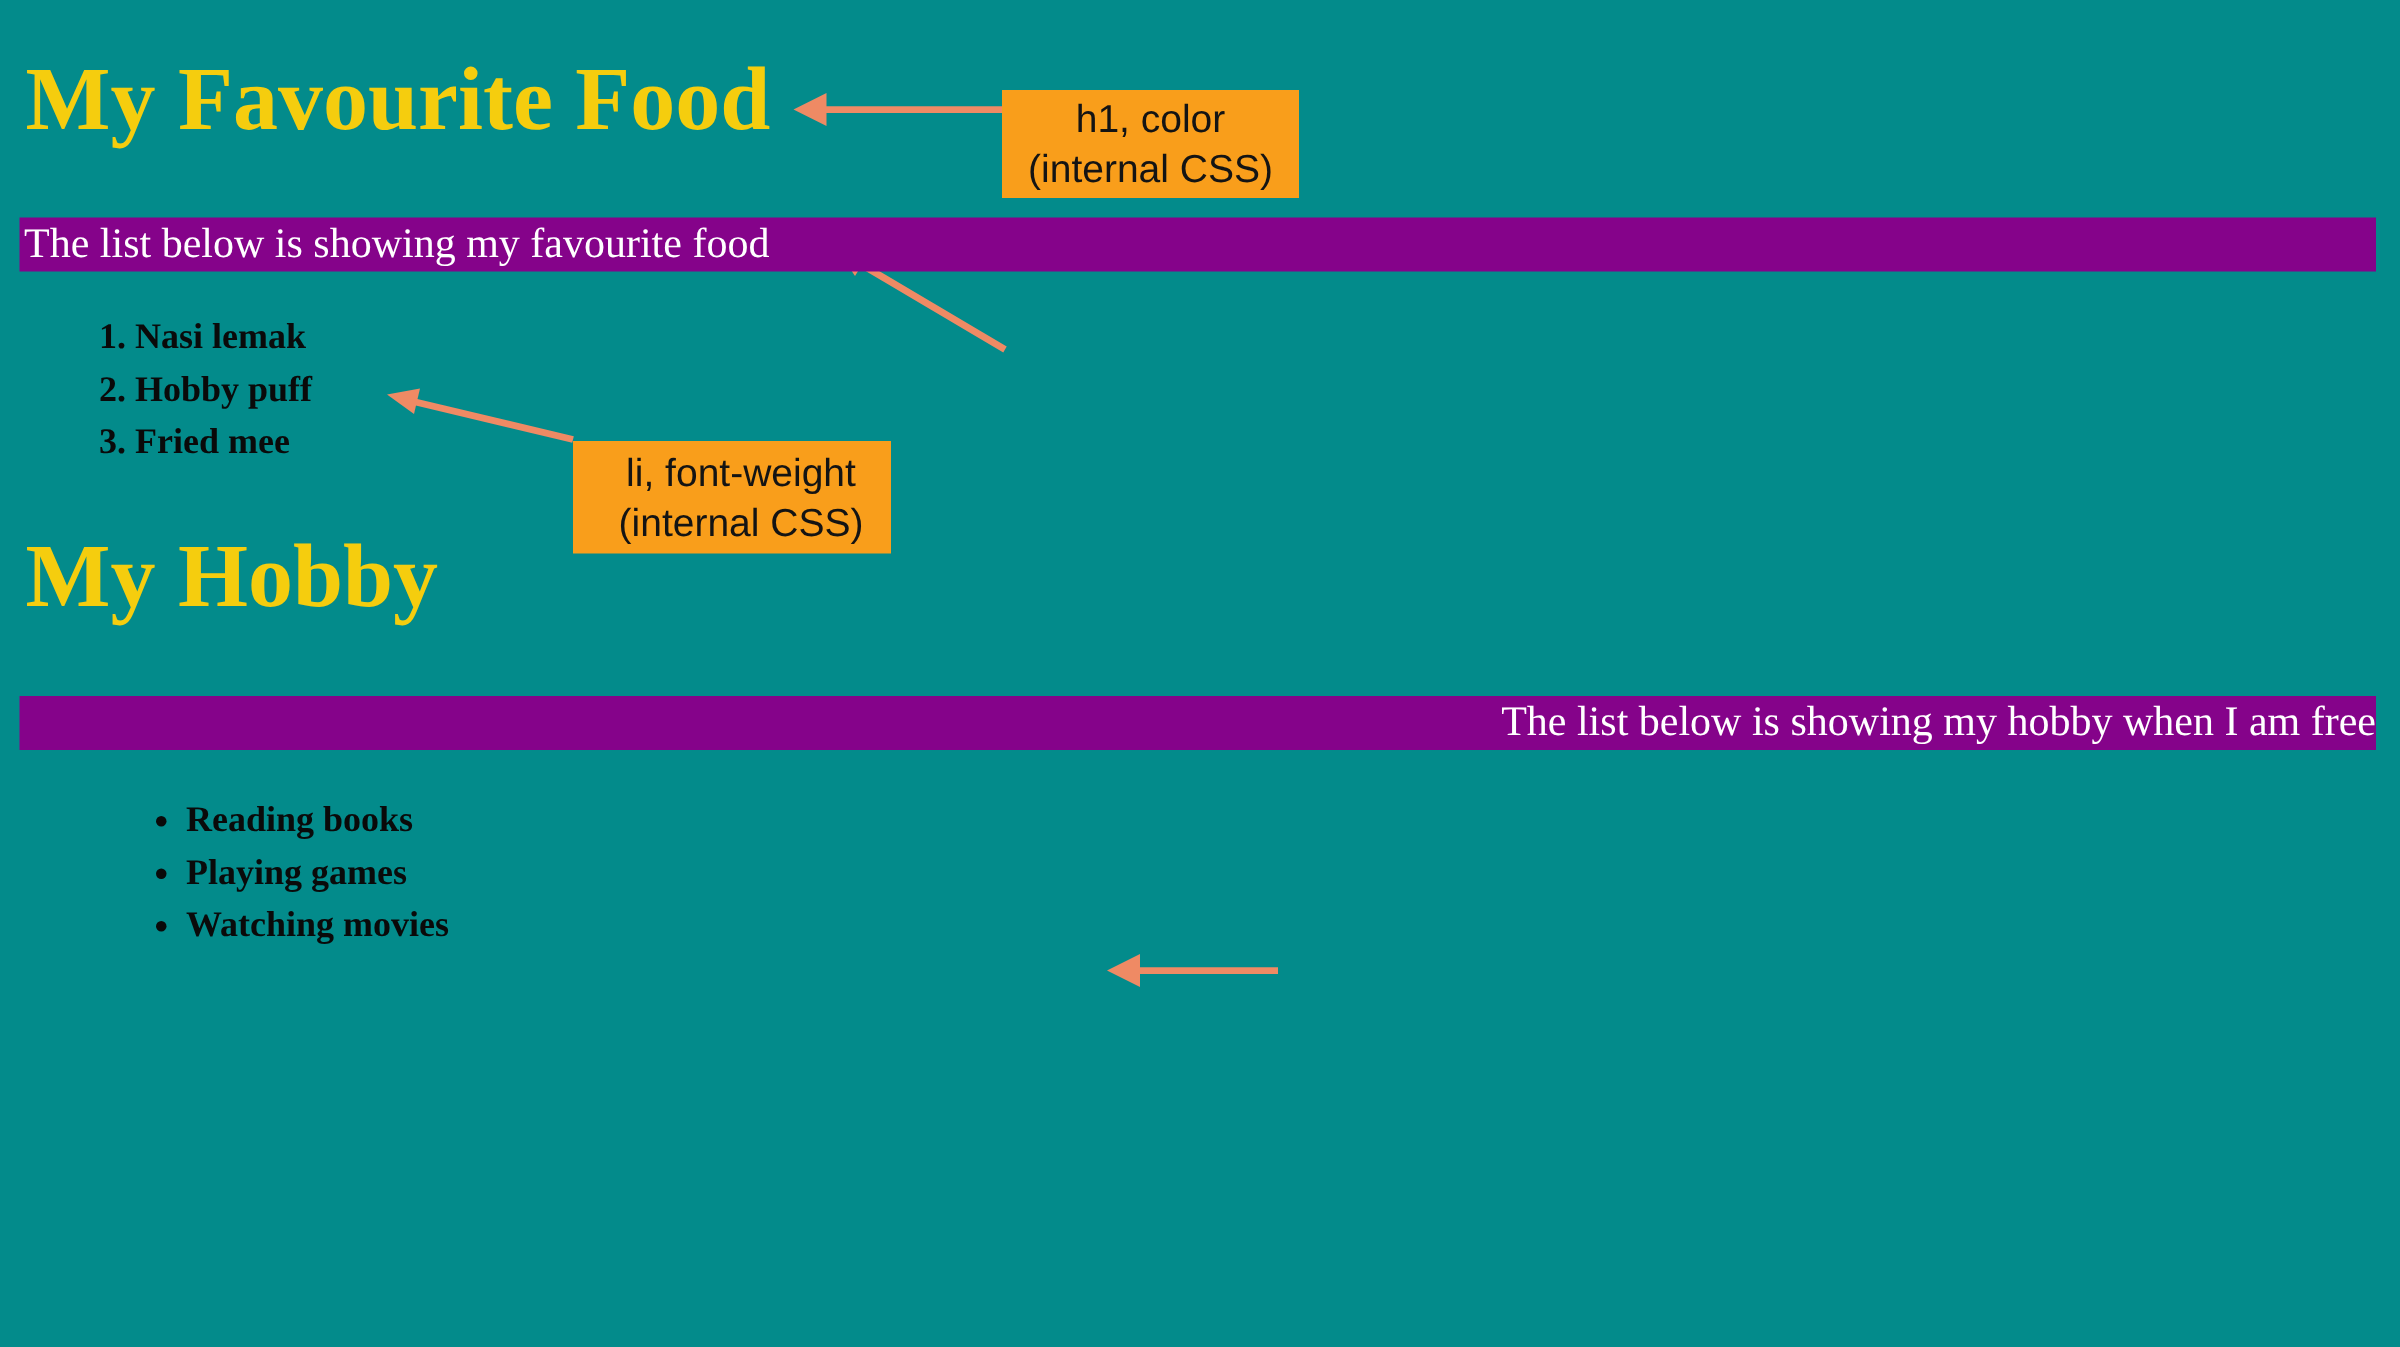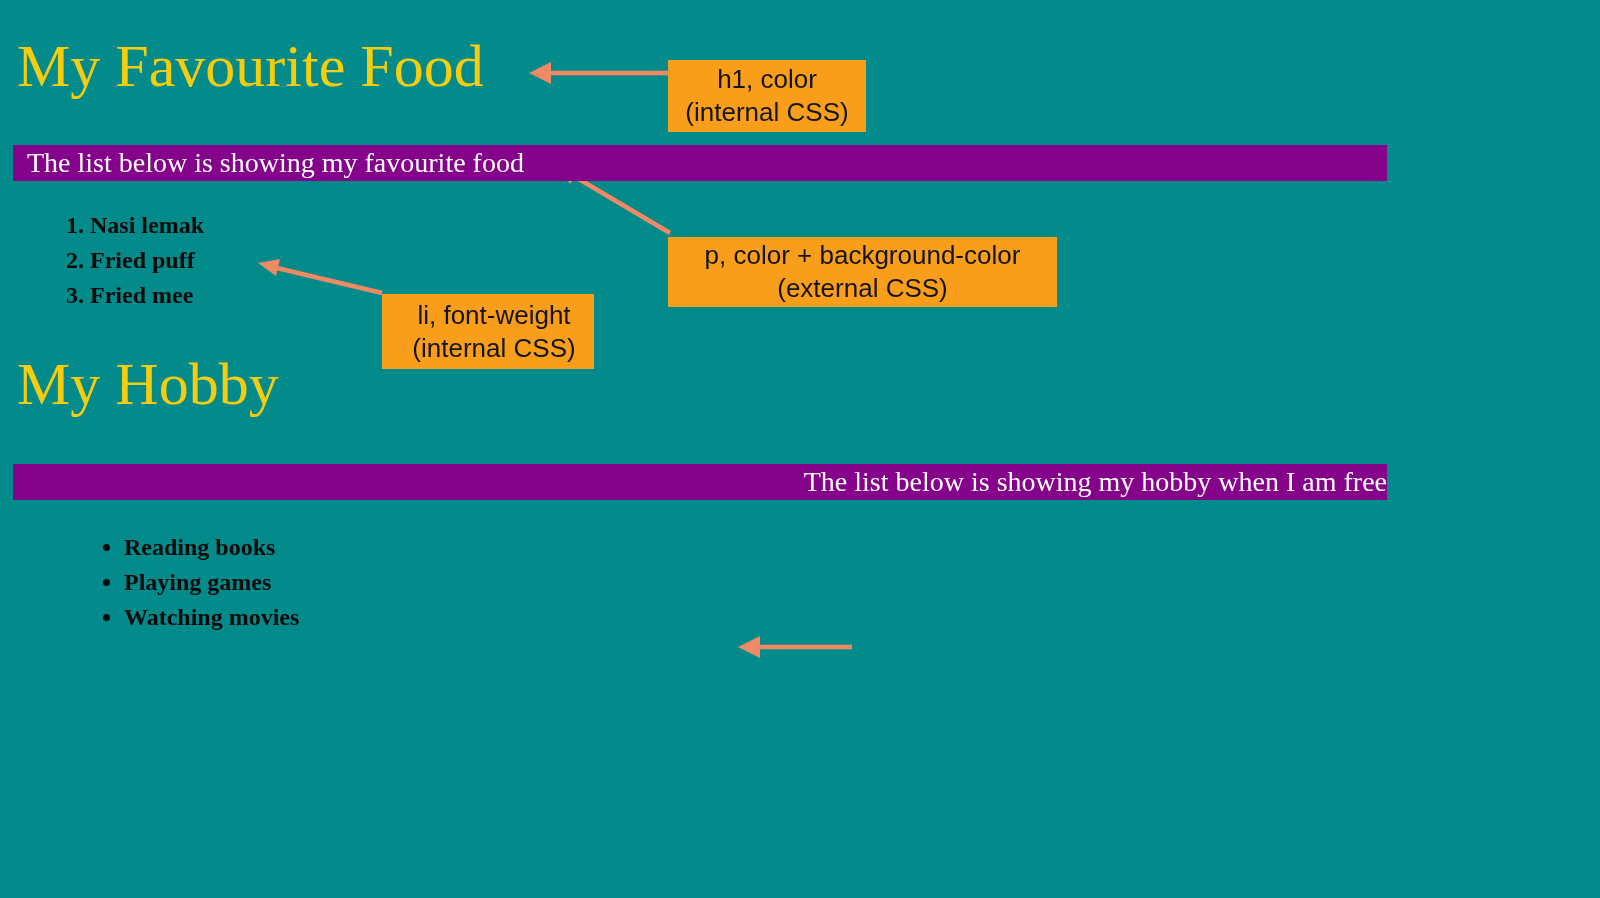--- a/index.html
+++ b/index.html
@@ -25,38 +25,38 @@
     position: absolute;
     left: 0; top: 0;
     width: 1600px; height: 898px;
     pointer-events: none;
   }
   .arrow-line { stroke: var(--color-arrow); stroke-width: 4.5; fill: none; }
   .arrow-head { fill: var(--color-arrow); stroke: none; }
   .page-heading {
     position: absolute;
     left: 17px;
-    font-weight: normal;
+    font-weight: bold;
     font-size: 60px;
     line-height: 1;
     color: var(--color-heading);
     white-space: nowrap;
   }
   .heading-food  { top: 36px; }
   .heading-hobby { top: 354px; }
   .banner {
     position: absolute;
     left: 13px;
-    width: 1374px;
+    width: 1571px;
     height: 36px;
     background: var(--color-paragraph-bg);
     color: var(--color-paragraph-text);
     font-size: 28px;
     line-height: 36px;
-    padding-left: 14px;
+    padding-left: 3px;
     white-space: nowrap;
   }
   .banner-food  { top: 145px; }
   .banner-hobby { top: 464px; text-align: right; }
   .page-list {
     position: absolute;
     left: 0;
     padding-left: 90px;
     font-weight: bold;
     font-size: 24px;
@@ -108,43 +108,39 @@
       <polygon class="arrow-head" points="738,647 760,636 760,658"></polygon>
     </g>
   </svg>
 
   <h1 class="page-heading heading-food">My Favourite Food</h1>
 
   <div class="banner banner-food">The list below is showing my favourite food</div>
 
   <ol class="page-list food-list">
     <li>Nasi lemak</li>
-    <li>Fried puff</li>
+    <li>Hobby puff</li>
     <li>Fried mee</li>
   </ol>
 
   <h1 class="page-heading heading-hobby">My Hobby</h1>
 
   <div class="banner banner-hobby">The list below is showing my hobby when I am free</div>
 
   <ul class="page-list hobby-list">
     <li>Reading books</li>
     <li>Playing games</li>
     <li>Watching movies</li>
   </ul>
 
   <div class="callout callout-h1">
     <div>h1, color</div>
     <div>(internal CSS)</div>
   </div>
 
-  <div class="callout callout-p">
-    <div>p, color + background-color</div>
-    <div>(external CSS)</div>
-  </div>
 
   <div class="callout callout-li">
     <div>li, font-weight</div>
     <div>(internal CSS)</div>
   </div>
 
 
 </div>
 
 </body></html>

